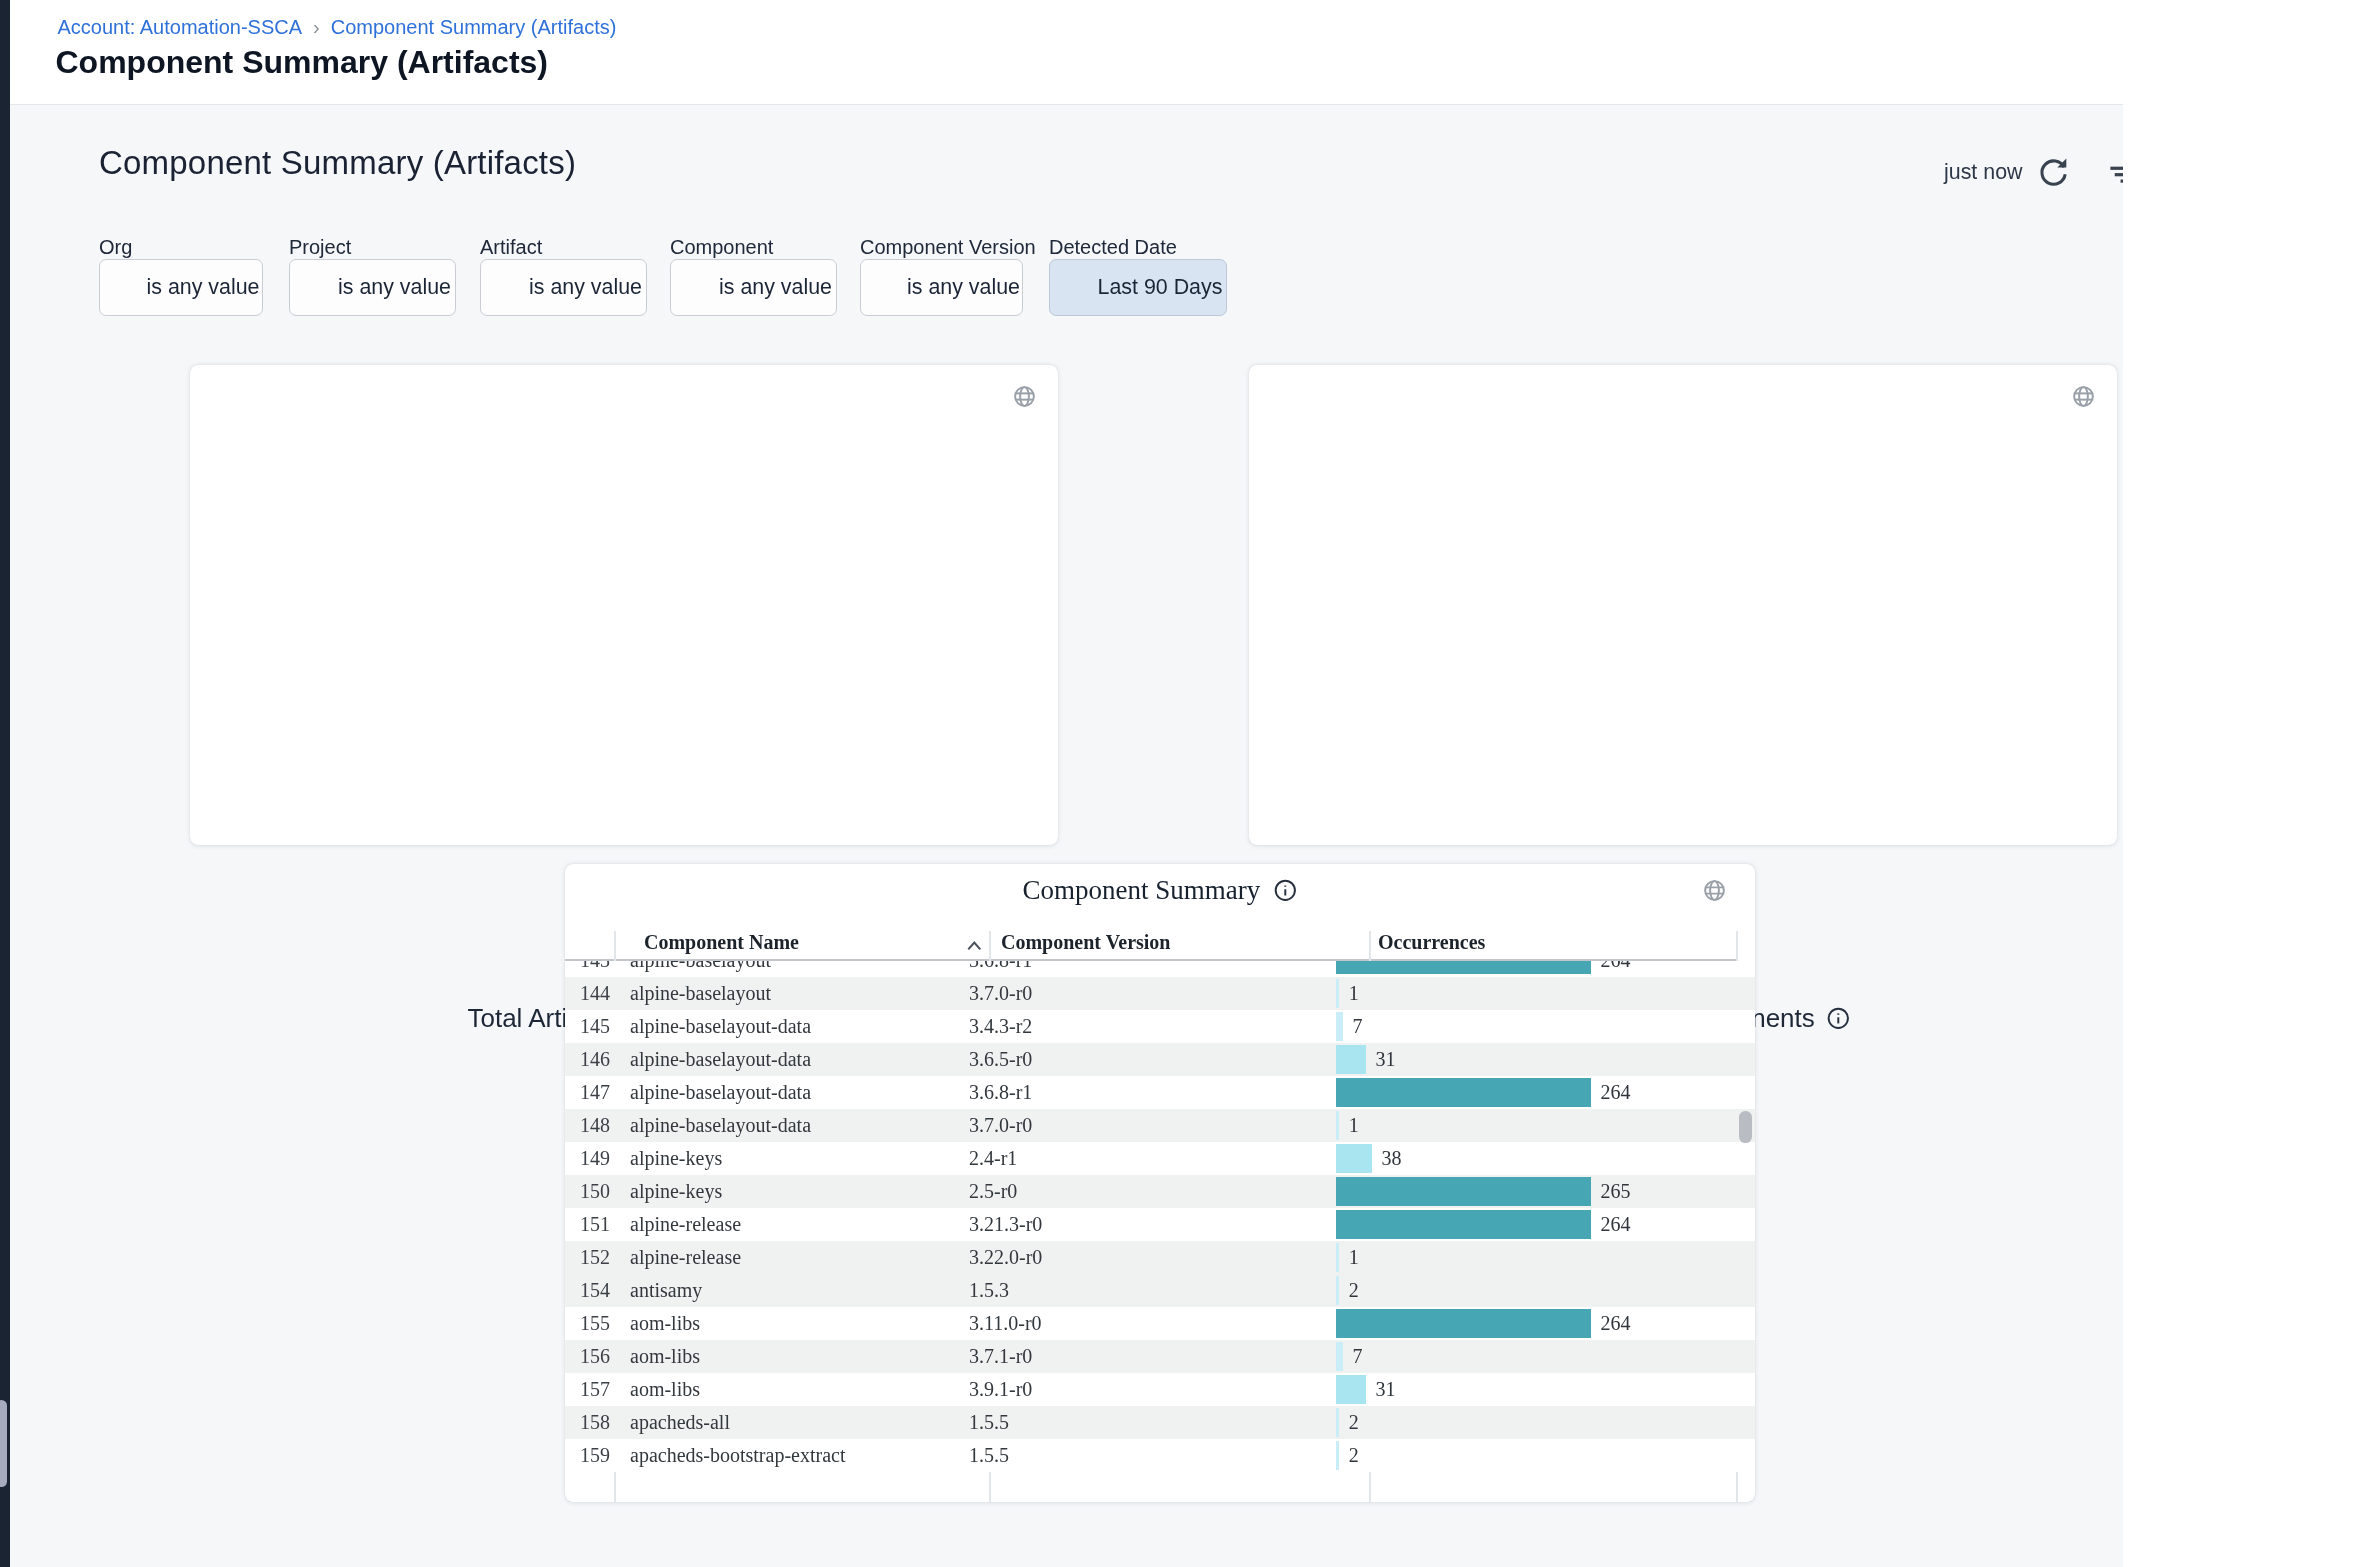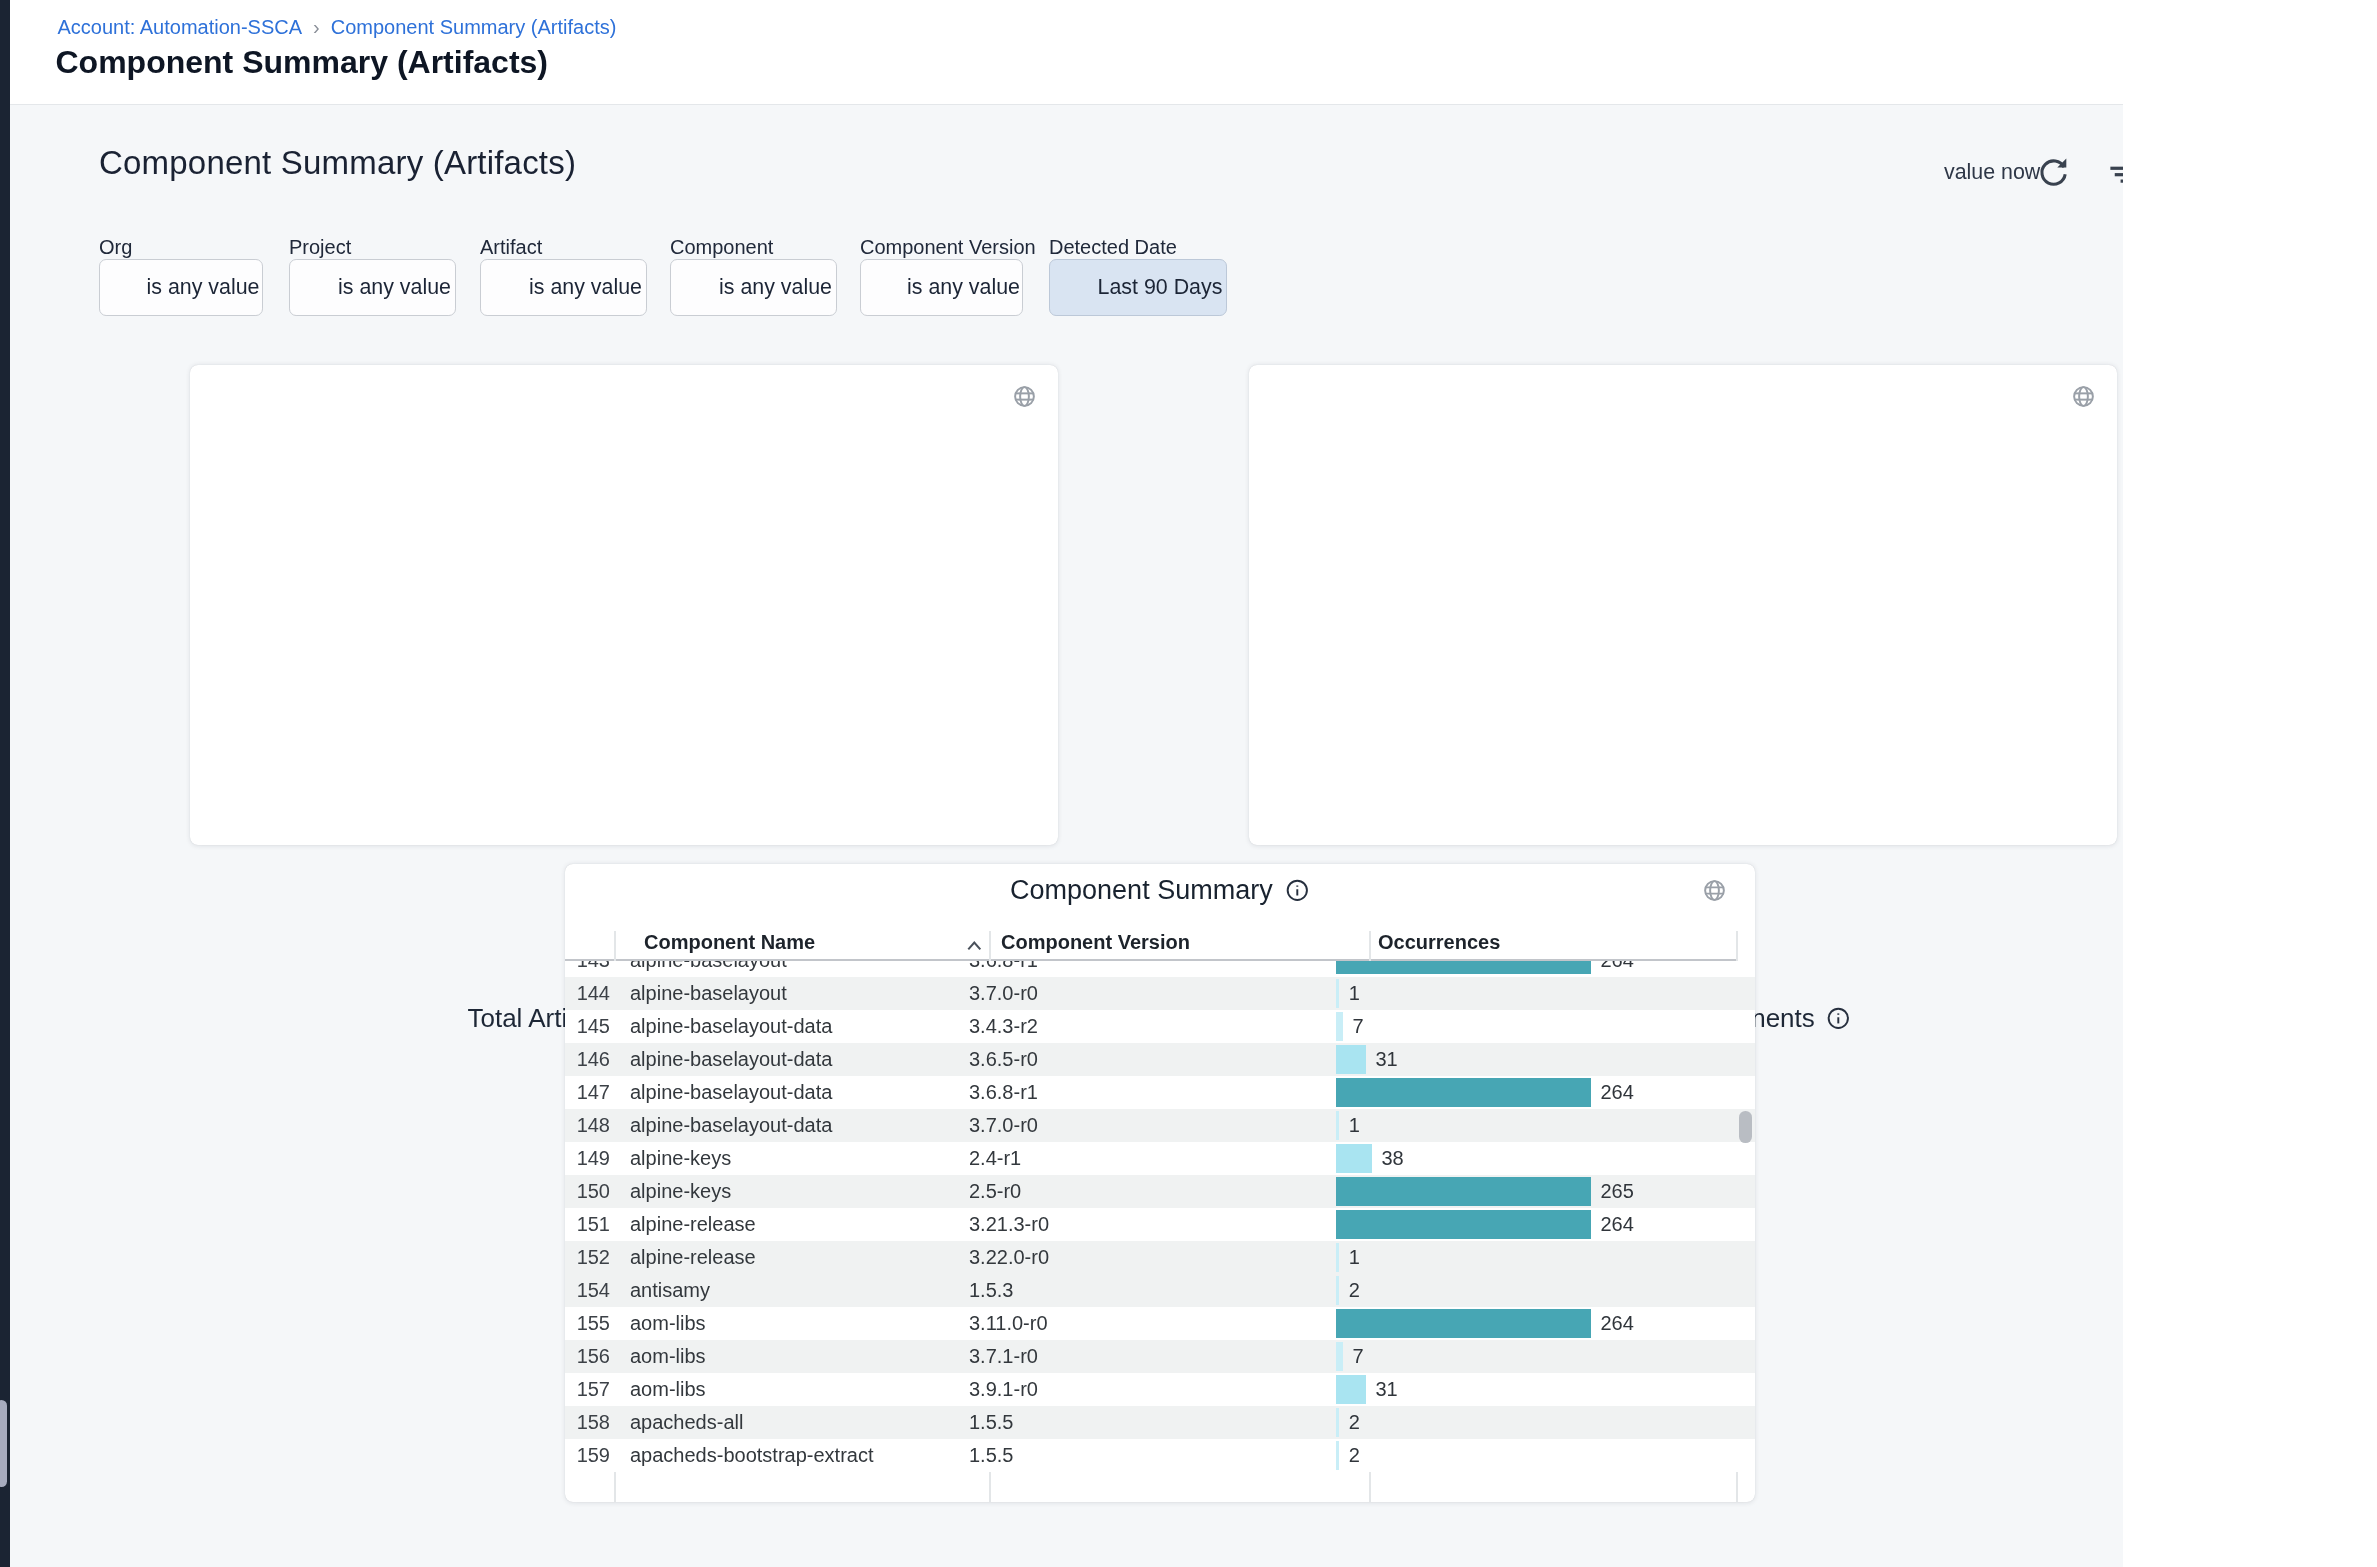--- a/index.html
+++ b/index.html
@@ -38,21 +38,21 @@
   .card{background:#fff;border-radius:8px;box-shadow:0 0.8px 4.8px rgba(20,30,50,.10),0 0 0.8px rgba(20,30,50,.18);}
   #tile-1{left:190px;top:365px;width:868px;height:480px;}
   #tile-2{left:1249px;top:365px;width:868px;height:480px;}
   .tile-globe{position:absolute;top:19px;right:20.6px;}
   .tile-num{position:absolute;left:0;right:0;top:501px;text-align:center;font-size:78px;font-weight:500;color:#16202e;}
   .tile-cap{position:absolute;left:0;right:0;top:638px;display:flex;justify-content:center;align-items:center;gap:11px;
             font-size:26px;color:#1d2736;}
   .tile-rel{position:relative;width:100%;height:100%;}
 
   
-  #table-card{left:565px;top:864px;width:1190px;height:638px;overflow:hidden;}
+  #table-card{left:565px;top:864px;width:1190px;height:638px;overflow:hidden;font-family:Liberation Serif, serif;}
   #table-title-row{position:absolute;left:0;right:0;top:11px;display:flex;justify-content:center;align-items:center;gap:12.7px;
                    font-size:27px;font-weight:500;color:#18222f;}
   #table-globe{position:absolute;top:14.3px;right:28.5px;}
   .th{position:absolute;top:67px;height:28px;font-size:20px;font-weight:700;color:#1d232b;white-space:nowrap;}
   #th-name{left:79px;}
   #th-ver{left:436px;}
   #th-occ{left:813px;}
   #sort-caret{position:absolute;left:399px;top:74px;}
   #head-divider{position:absolute;left:0px;top:95px;width:1171px;height:3.2px;background:#c2c5ca;}
   .col-line{position:absolute;top:67px;bottom:0;width:1.6px;background:#e3e6e8;}
@@ -88,21 +88,21 @@
   <div class="abs" id="top-header">
     <div class="abs" id="breadcrumb">
       <span class="crumb">Account: Automation-SSCA</span><span class="crumb-sep">›</span><span class="crumb">Component Summary (Artifacts)</span>
     </div>
     <div class="abs" id="page-title">Component Summary (Artifacts)</div>
   </div>
 
   <div class="abs" id="content-bg"></div>
 
   <div class="abs" id="dash-title">Component Summary (Artifacts)</div>
-  <div class="abs" id="refresh-label">value now</div>
+  <div class="abs" id="refresh-label">just now</div>
 
   <div class="abs ctl-icon" id="refresh-btn">
     <svg width="35" height="35" viewBox="0 0 24 24" fill="none" stroke="#39424f" stroke-width="2.1">
       <path d="M19.2 8.4 A 8 8 0 1 0 20 13.2"></path>
       <polygon points="14.6,8.6 20.8,8.6 20.8,2.4" fill="#39424f" stroke="none"></polygon>
     </svg>
   </div>
   <div class="abs ctl-icon" id="filter-btn">
     <svg width="35" height="35" viewBox="0 0 24 24">
       <rect x="3" y="8" width="18" height="2.2" fill="#39424f"></rect>

